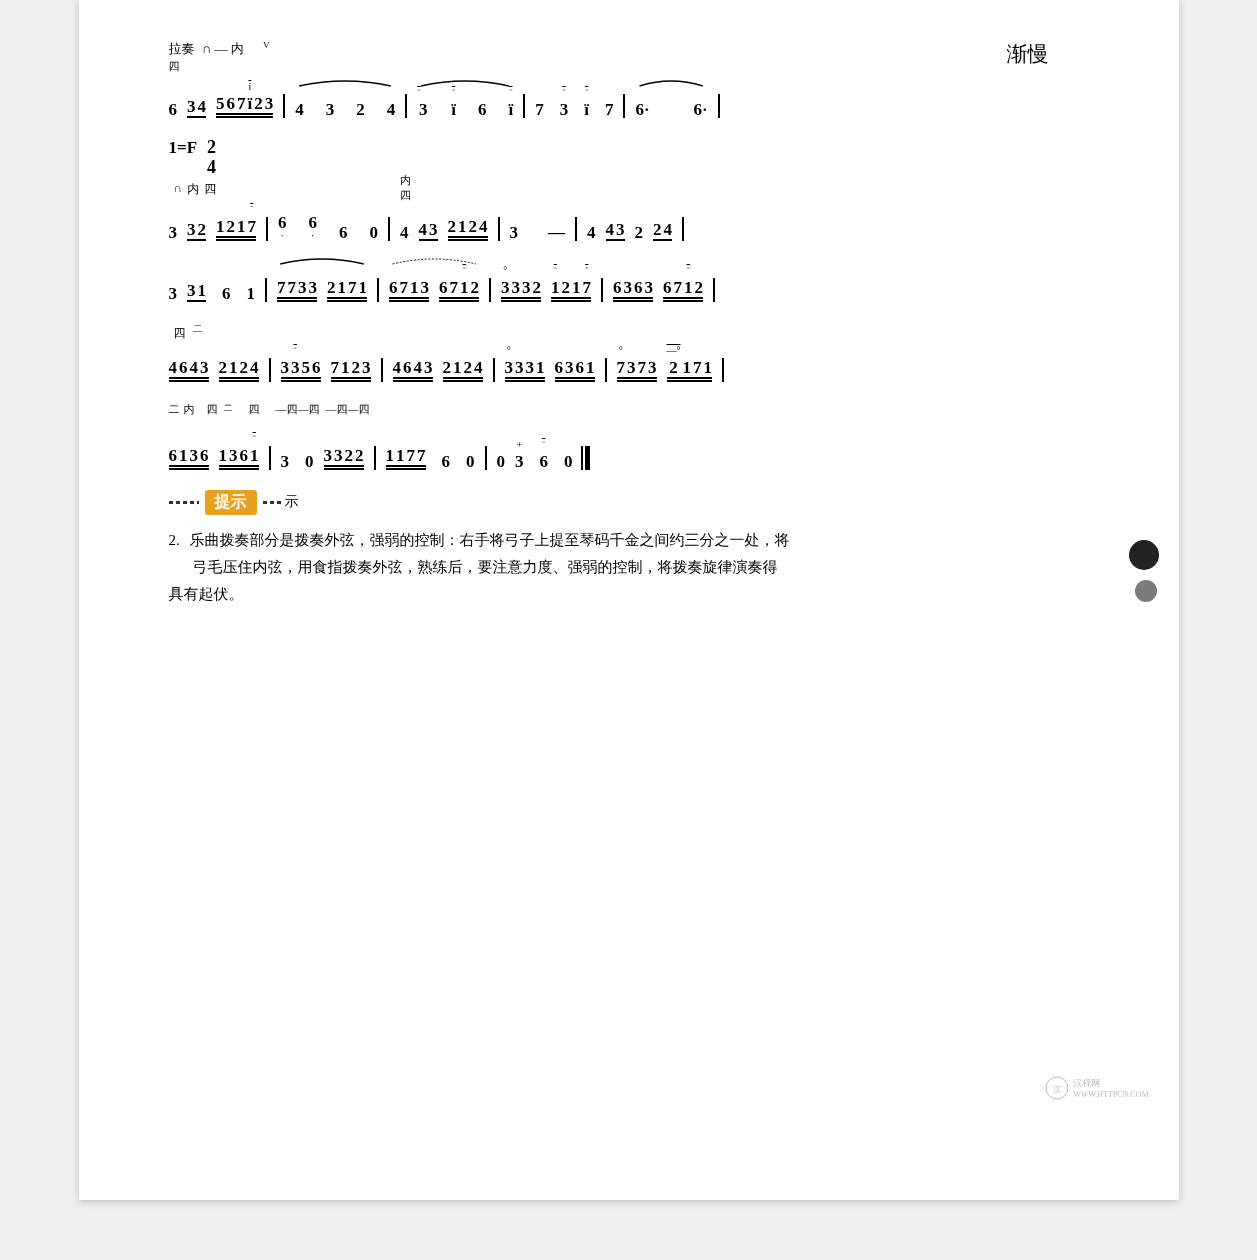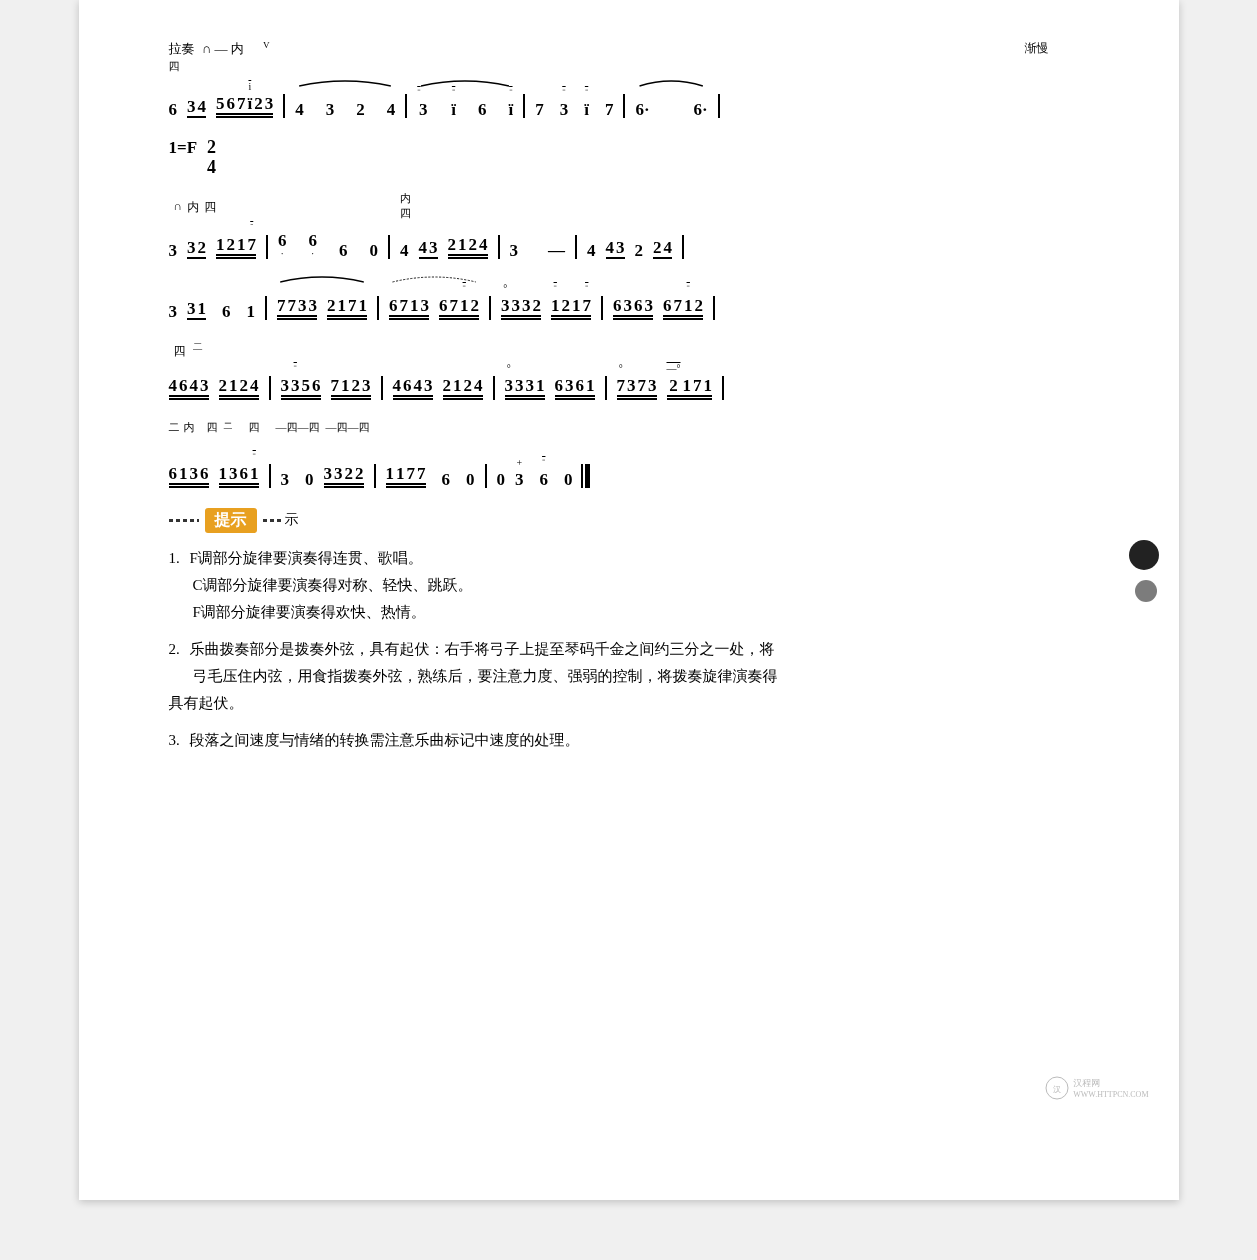--- a/index.html
+++ b/index.html
@@ -148,21 +148,21 @@
   <div class="score-body">
 
     <div class="section1-top">
       <div>
         <span>拉奏</span>
         <span style="margin-left:4px;">∩ — 内</span>
         <span style="margin-left:16px; font-size:11px;">
           <sup>V</sup><br>四
         </span>
       </div>
-      <div style="margin-right:60px; font-size:12px;">渐慢</div>
+      <div style="margin-right:60px; font-size:21px;">渐慢</div>
     </div>
 
     <div class="row-wrap" style="margin-top:8px; margin-bottom:20px;">
       <div style="display:inline-flex; align-items:flex-end; gap:2px; flex-wrap:nowrap;">
 
         <span class="nt">
             <span class="t"></span>
             <span class="m">6</span>
           </span>
         <span class="sp"></span>
@@ -298,21 +298,21 @@
           <span class="nt">
               <span class="t"></span>
               <span class="m">6·</span>
             </span>
         </span>
 
         <span class="bl"></span>
       </div>
     </div>
 
-    <div style="display:flex; align-items:flex-start; gap:10px; margin: 15px 0 21px 0;">
+    <div style="display:flex; align-items:flex-start; gap:10px; margin: 15px 0 3px 0;">
       <span style="font-size:17px; font-weight:bold;">1=F</span>
       <div class="time-sig">
         <span>2</span>
         <span>4</span>
       </div>
     </div>
 
     <div style="display:flex; gap:0; font-size:12px; font-weight:normal; margin-bottom:3px; margin-left:5px;">
       <span style="margin-right: 5px;">∩</span>
       <span style="margin-right: 5px;">内</span>
@@ -1096,38 +1096,28 @@
     <div class="hints-title">
       <span style="display:inline-flex; align-items:center; gap:0;">
 
         <span style="display:inline-block; width:30px; height:3px; background:repeating-linear-gradient(90deg,#333 0px,#333 4px,transparent 4px,transparent 7px); margin-right:6px;"></span>
         <span class="hints-badge">提示</span>
         <span style="display:inline-block; width:20px; height:3px; background:repeating-linear-gradient(90deg,#333 0px,#333 4px,transparent 4px,transparent 7px); margin-left:6px;"></span>
         <span style="font-size:14px; margin-left:2px;">示</span>
       </span>
     </div>
 
-    <div class="hints-item">
-      <span style="margin-right:6px;">1.</span>
-      <span>F调部分旋律要演奏得连贯、歌唱。</span><br>
-      <span style="margin-left:24px;">C调部分旋律要演奏得对称、轻快、跳跃。</span><br>
-      <span style="margin-left:24px;">F调部分旋律要演奏得欢快、热情。</span>
-    </div>
 
     <div class="hints-item">
       <span style="margin-right:6px;">2.</span>
-      <span>乐曲拨奏部分是拨奏外弦，具有起伏：右手将弓子上提至琴码千金之间约三分之一处，将</span><br>
+      <span>乐曲拨奏部分是拨奏外弦，强弱的控制：右手将弓子上提至琴码千金之间约三分之一处，将</span><br>
       <span style="margin-left:24px;">弓毛压住内弦，用食指拨奏外弦，熟练后，要注意力度、强弱的控制，将拨奏旋律演奏得</span><br>
       <span style="">具有起伏。</span>
     </div>
 
-    <div class="hints-item">
-      <span style="margin-right:6px;">3.</span>
-      <span>段落之间速度与情绪的转换需注意乐曲标记中速度的处理。</span>
-    </div>
   </div>
 
   <div class="watermark">
     <div style="display:flex; align-items:center; gap:4px;">
 
       <svg width="24" height="24" viewBox="0 0 24 24">
         <circle cx="12" cy="12" r="11" stroke="#bbb" stroke-width="1" fill="none"></circle>
         <text x="12" y="16" text-anchor="middle" font-size="8" fill="#bbb">汉</text>
       </svg>
       <div style="font-size:9px; color:#bbb; text-align:left;">

